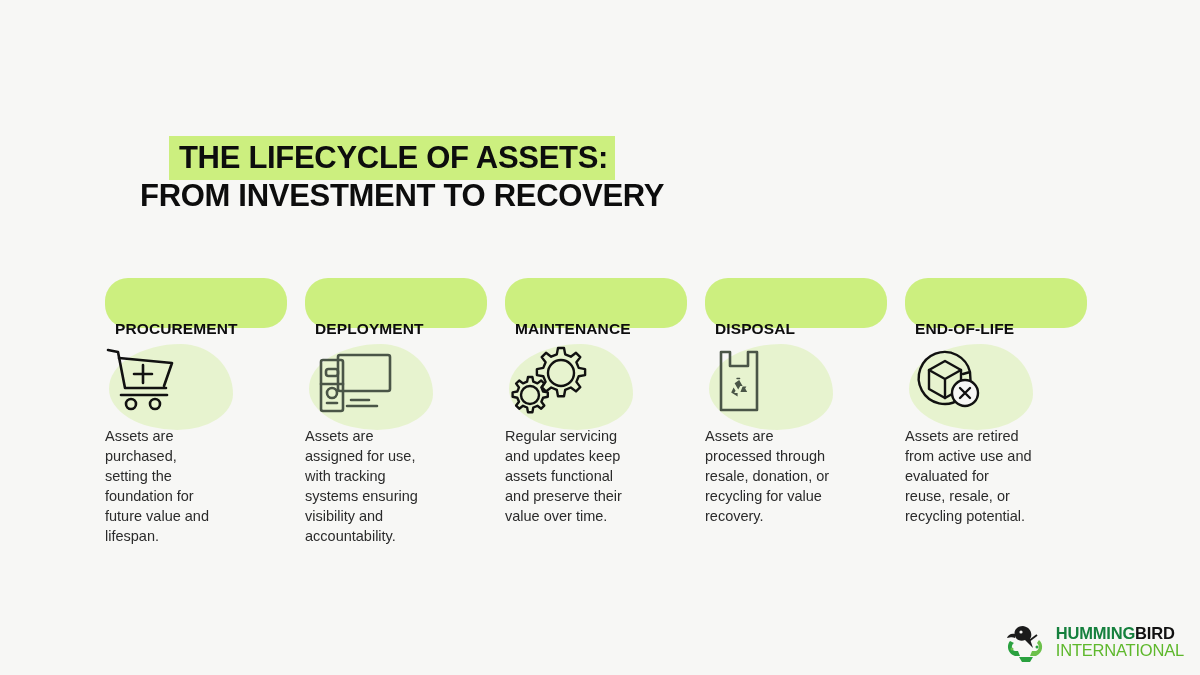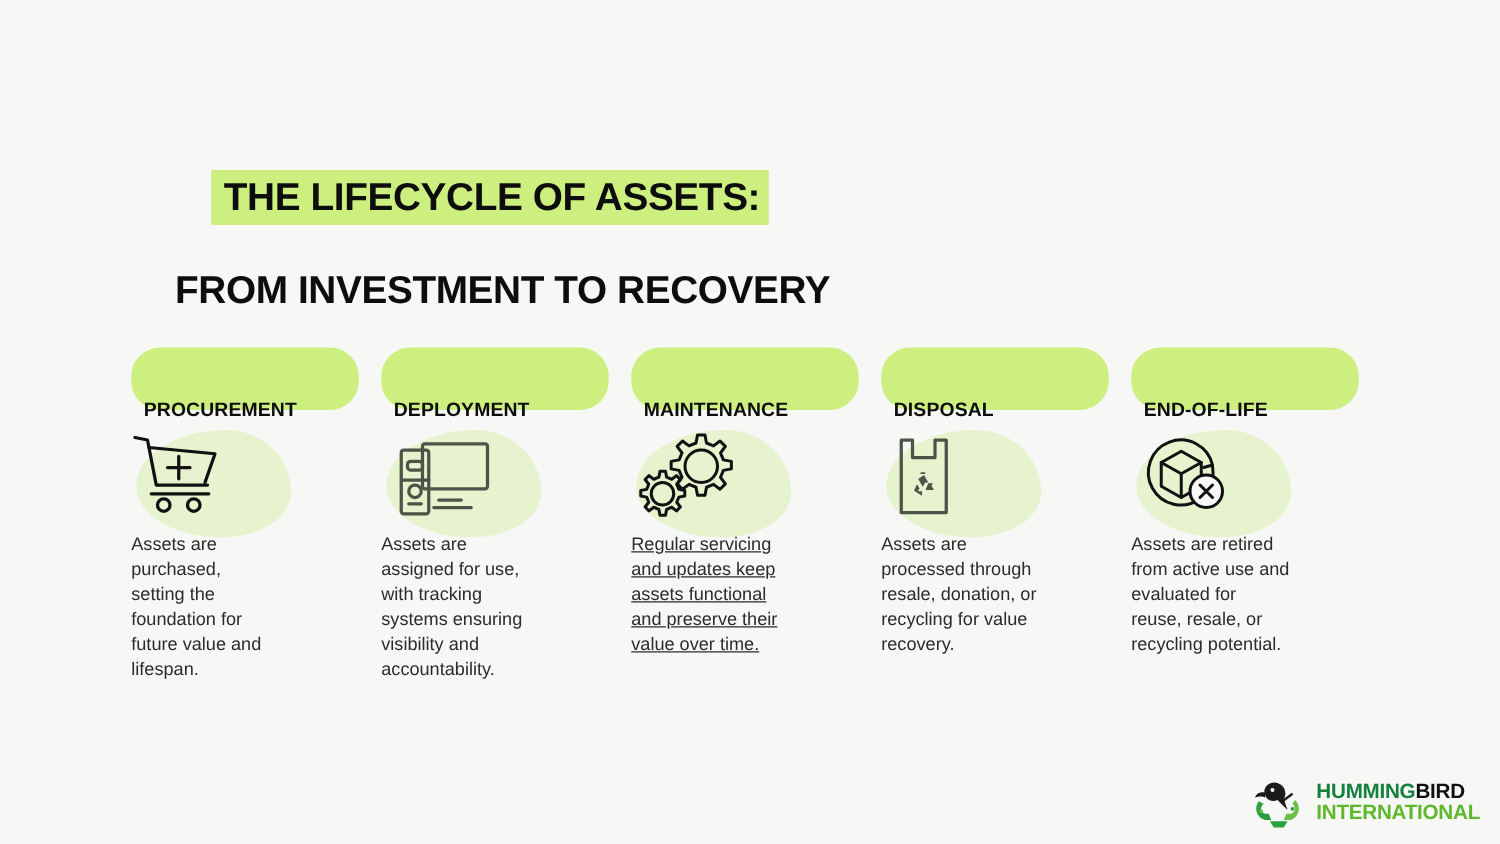--- a/index.html
+++ b/index.html
@@ -23,21 +23,20 @@
     color:#0d0d0d;
     font-size:31px; font-weight:bold; letter-spacing:-0.3px;
     padding:6px 7px 7px 10px;
     line-height:1;
   }
   .title-rest {
     color:#0d0d0d;
     font-size:31px; font-weight:bold; letter-spacing:-0.3px;
     line-height:1;
     padding-left:20px;
-    margin-top:36px;
   }
 
   
   .cols {
     position:absolute; left:105px; top:278px;
     width:990px; height:290px;
     display:flex; gap:18px;
   }
   .col { width:182px; position:relative; }
 
@@ -76,30 +75,30 @@
   .col-body {
     position:relative;
     z-index:2;
     margin-top:-4px;
     font-size:14.5px;
     line-height:20px;
     color:#2b2b2b;
     width:116px;
   }
   .col-4 .col-body, .col-5 .col-body { width:128px; }
-  .col-3 .col-body { width:126px;text-decoration:underline; }
+  .col-3 .col-body { width:126px; }
 
   
   .logo {
     position:absolute; right:16px; bottom:12px;
     display:flex; align-items:center; gap:9px;
   }
   .logo-text { display:flex; flex-direction:column; line-height:1.02; }
   .logo-line1 { font-size:16.5px; font-weight:bold; letter-spacing:-0.2px; }
-  .logo-line2 { font-size:16.5px; font-weight:bold; letter-spacing:-0.2px; color:#5eb82c; }
+  .logo-line2 { font-size:16.5px; font-weight:normal; letter-spacing:-0.2px; color:#5eb82c; }
   .lg-green { color:#15803d; }
   .lg-black { color:#111111; }
 </style>
 </head>
 <body>
 
 <div class="canvas">
 
   <div class="title-wrap">
     <span class="title-hl">THE LIFECYCLE OF ASSETS:</span>

